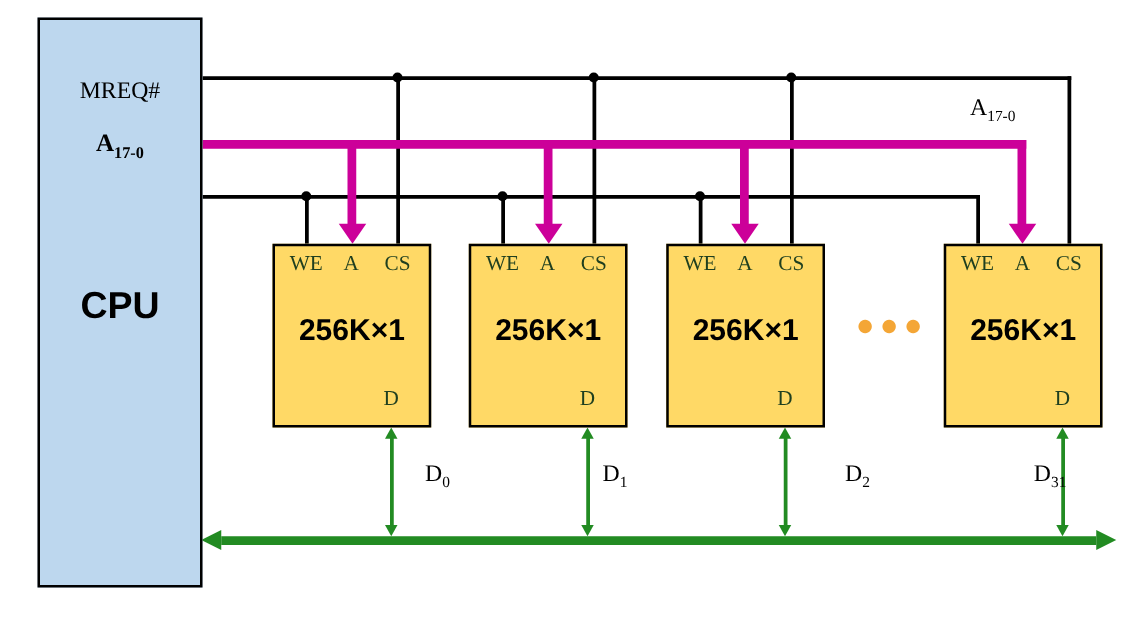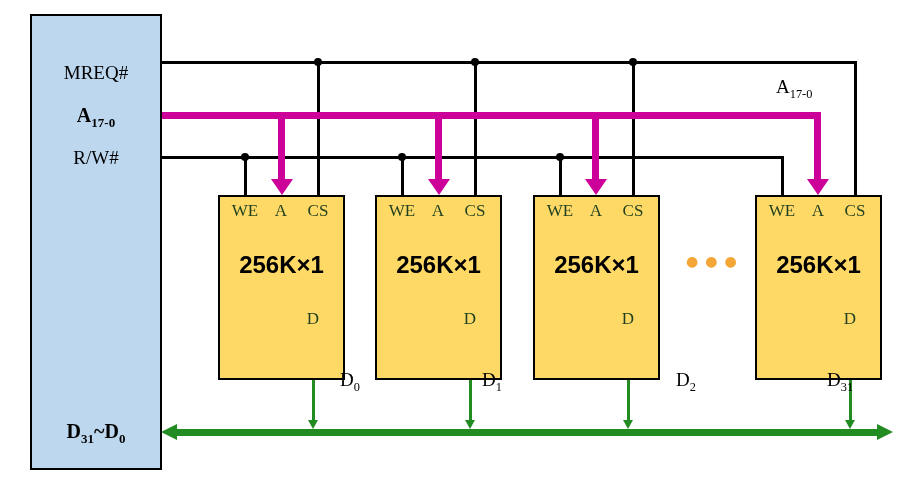--- a/index.html
+++ b/index.html
@@ -14,21 +14,21 @@
   .cpu-sig { position:absolute; left:0; width:100%; text-align:center; font-size:19px; }
   .sig-mreq { top:26px;margin-top:20px; }
   .sig-addr { top:88px; font-weight:bold; font-size:20px; }
   .sig-rw   { top:131px; }
   .cpu-name { position:absolute; left:0; top:212px; width:100%; text-align:center;
               font-family:"Liberation Sans", sans-serif; font-weight:bold; font-size:30px; }
   .sig-data { top:404px; font-weight:bold; font-size:20px; }
   sub { font-size:0.65em; }
 
   
-  .chip { position:absolute; top:195px; width:127px; height:185px;
+  .chip { position:absolute; top:195px; width:127px; height:147px;
           background:var(--chip-fill,#FFD966); border:2.5px solid #000; z-index:4; }
   .chip1 { left:218px; } .chip2 { left:375px; } .chip3 { left:533px; } .chip4 { left:755px; }
   .pin { position:absolute; font-size:17px; color:#1F3F1F; text-align:center; }
   .pin-we { left:5px;  top:4px; width:40px; }
   .pin-a  { left:46px; top:4px; width:30px; }
   .pin-cs { left:78px; top:4px; width:40px; }
   .chip-size { position:absolute; left:0; top:54px; width:100%; text-align:center;
                font-family:"Liberation Sans", sans-serif; font-weight:bold; font-size:24px; }
   .pin-d  { left:78px; top:112px; width:30px; }
 
@@ -109,22 +109,21 @@
   <div class="arrow g-down" style="left:845px;top:420px"></div>
 
   <span class="dline-label" style="left:340px;top:369px"><span>D</span><sub>0</sub></span>
   <span class="dline-label" style="left:482px;top:369px"><span>D</span><sub>1</sub></span>
   <span class="dline-label" style="left:676px;top:369px"><span>D</span><sub>2</sub></span>
   <span class="dline-label" style="left:827px;top:369px"><span>D</span><sub>31</sub></span>
 
   <div class="cpu">
     <span class="cpu-sig sig-mreq">MREQ#</span>
     <span class="cpu-sig sig-addr"><span>A</span><sub>17-0</sub></span>
-    <span class="cpu-sig sig-rw">R/W#</span>
-    <span class="cpu-sig sig-data"><span>D</span><sub>31</sub><span>~</span><span>D</span><sub>0</sub></span>
+    <span class="cpu-name">CPU</span>
   </div>
 
   <div class="chip chip1">
     <span class="pin pin-we">WE</span>
     <span class="pin pin-a">A</span>
     <span class="pin pin-cs">CS</span>
     <span class="chip-size">256K×1</span>
     <span class="pin pin-d">D</span>
   </div>
   <div class="chip chip2">

